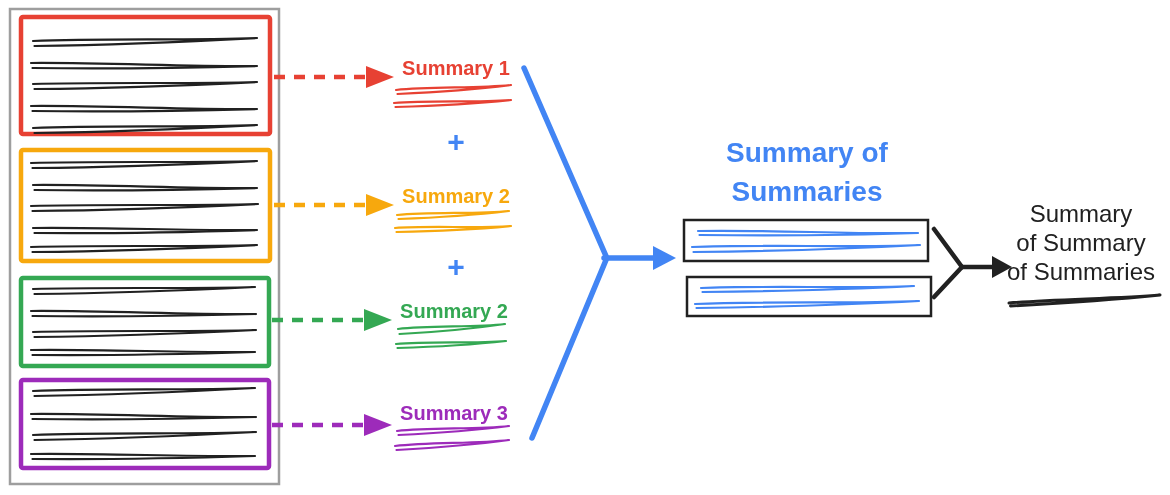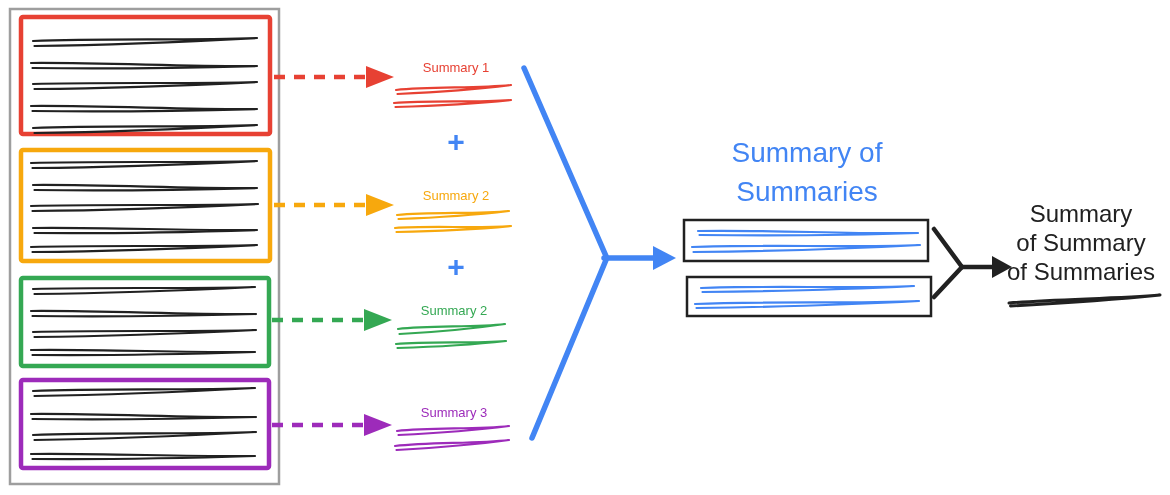--- a/index.html
+++ b/index.html
@@ -2,23 +2,23 @@
 <html style="--c-red: #e74133; --c-orange: #f7a80d; --c-green: #34a853; --c-purple: #9d2bba; --c-blue: #4285f4; --c-ink: #212121; --c-gray: #9e9e9e;"><head>
 <meta charset="utf-8">
 <style>
   html,body{margin:0;padding:0;background:#fff;}
   .stage{
     position:relative;width:1170px;height:495px;background:#fff;overflow:hidden;
     font-family:"Liberation Sans","DejaVu Sans",sans-serif;
   }
   .stage svg{position:absolute;left:0;top:0;}
   .lbl{position:absolute;text-align:center;white-space:pre-line;}
-  .sum-label{width:122px;font-size:13px;font-weight:400;line-height:22px;}
+  .sum-label{width:122px;font-size:20px;font-weight:700;line-height:22px;}
   .plus{width:30px;font-size:30px;font-weight:700;line-height:30px;}
-  .stage2-title{left:688px;top:133px;width:238px;font-size:28px;font-weight:400;line-height:39px;}
+  .stage2-title{left:688px;top:133px;width:238px;font-size:28px;font-weight:700;line-height:39px;}
   .stage3-title{left:1000px;top:199px;width:162px;font-size:24px;font-weight:400;line-height:29px;}
   
   .stroke-red{stroke:var(--c-red)}     .fill-red{fill:var(--c-red)}     .text-red{color:var(--c-red)}
   .stroke-orange{stroke:var(--c-orange)} .fill-orange{fill:var(--c-orange)} .text-orange{color:var(--c-orange)}
   .stroke-green{stroke:var(--c-green)} .fill-green{fill:var(--c-green)} .text-green{color:var(--c-green)}
   .stroke-purple{stroke:var(--c-purple)} .fill-purple{fill:var(--c-purple)} .text-purple{color:var(--c-purple)}
   .stroke-blue{stroke:var(--c-blue)}   .fill-blue{fill:var(--c-blue)}   .text-blue{color:var(--c-blue)}
   .stroke-ink{stroke:var(--c-ink)}     .fill-ink{fill:var(--c-ink)}     .text-ink{color:var(--c-ink)}
   .stroke-gray{stroke:var(--c-gray)}
   .s{fill:none;stroke-width:2.2;stroke-linecap:round;stroke-linejoin:round;}

